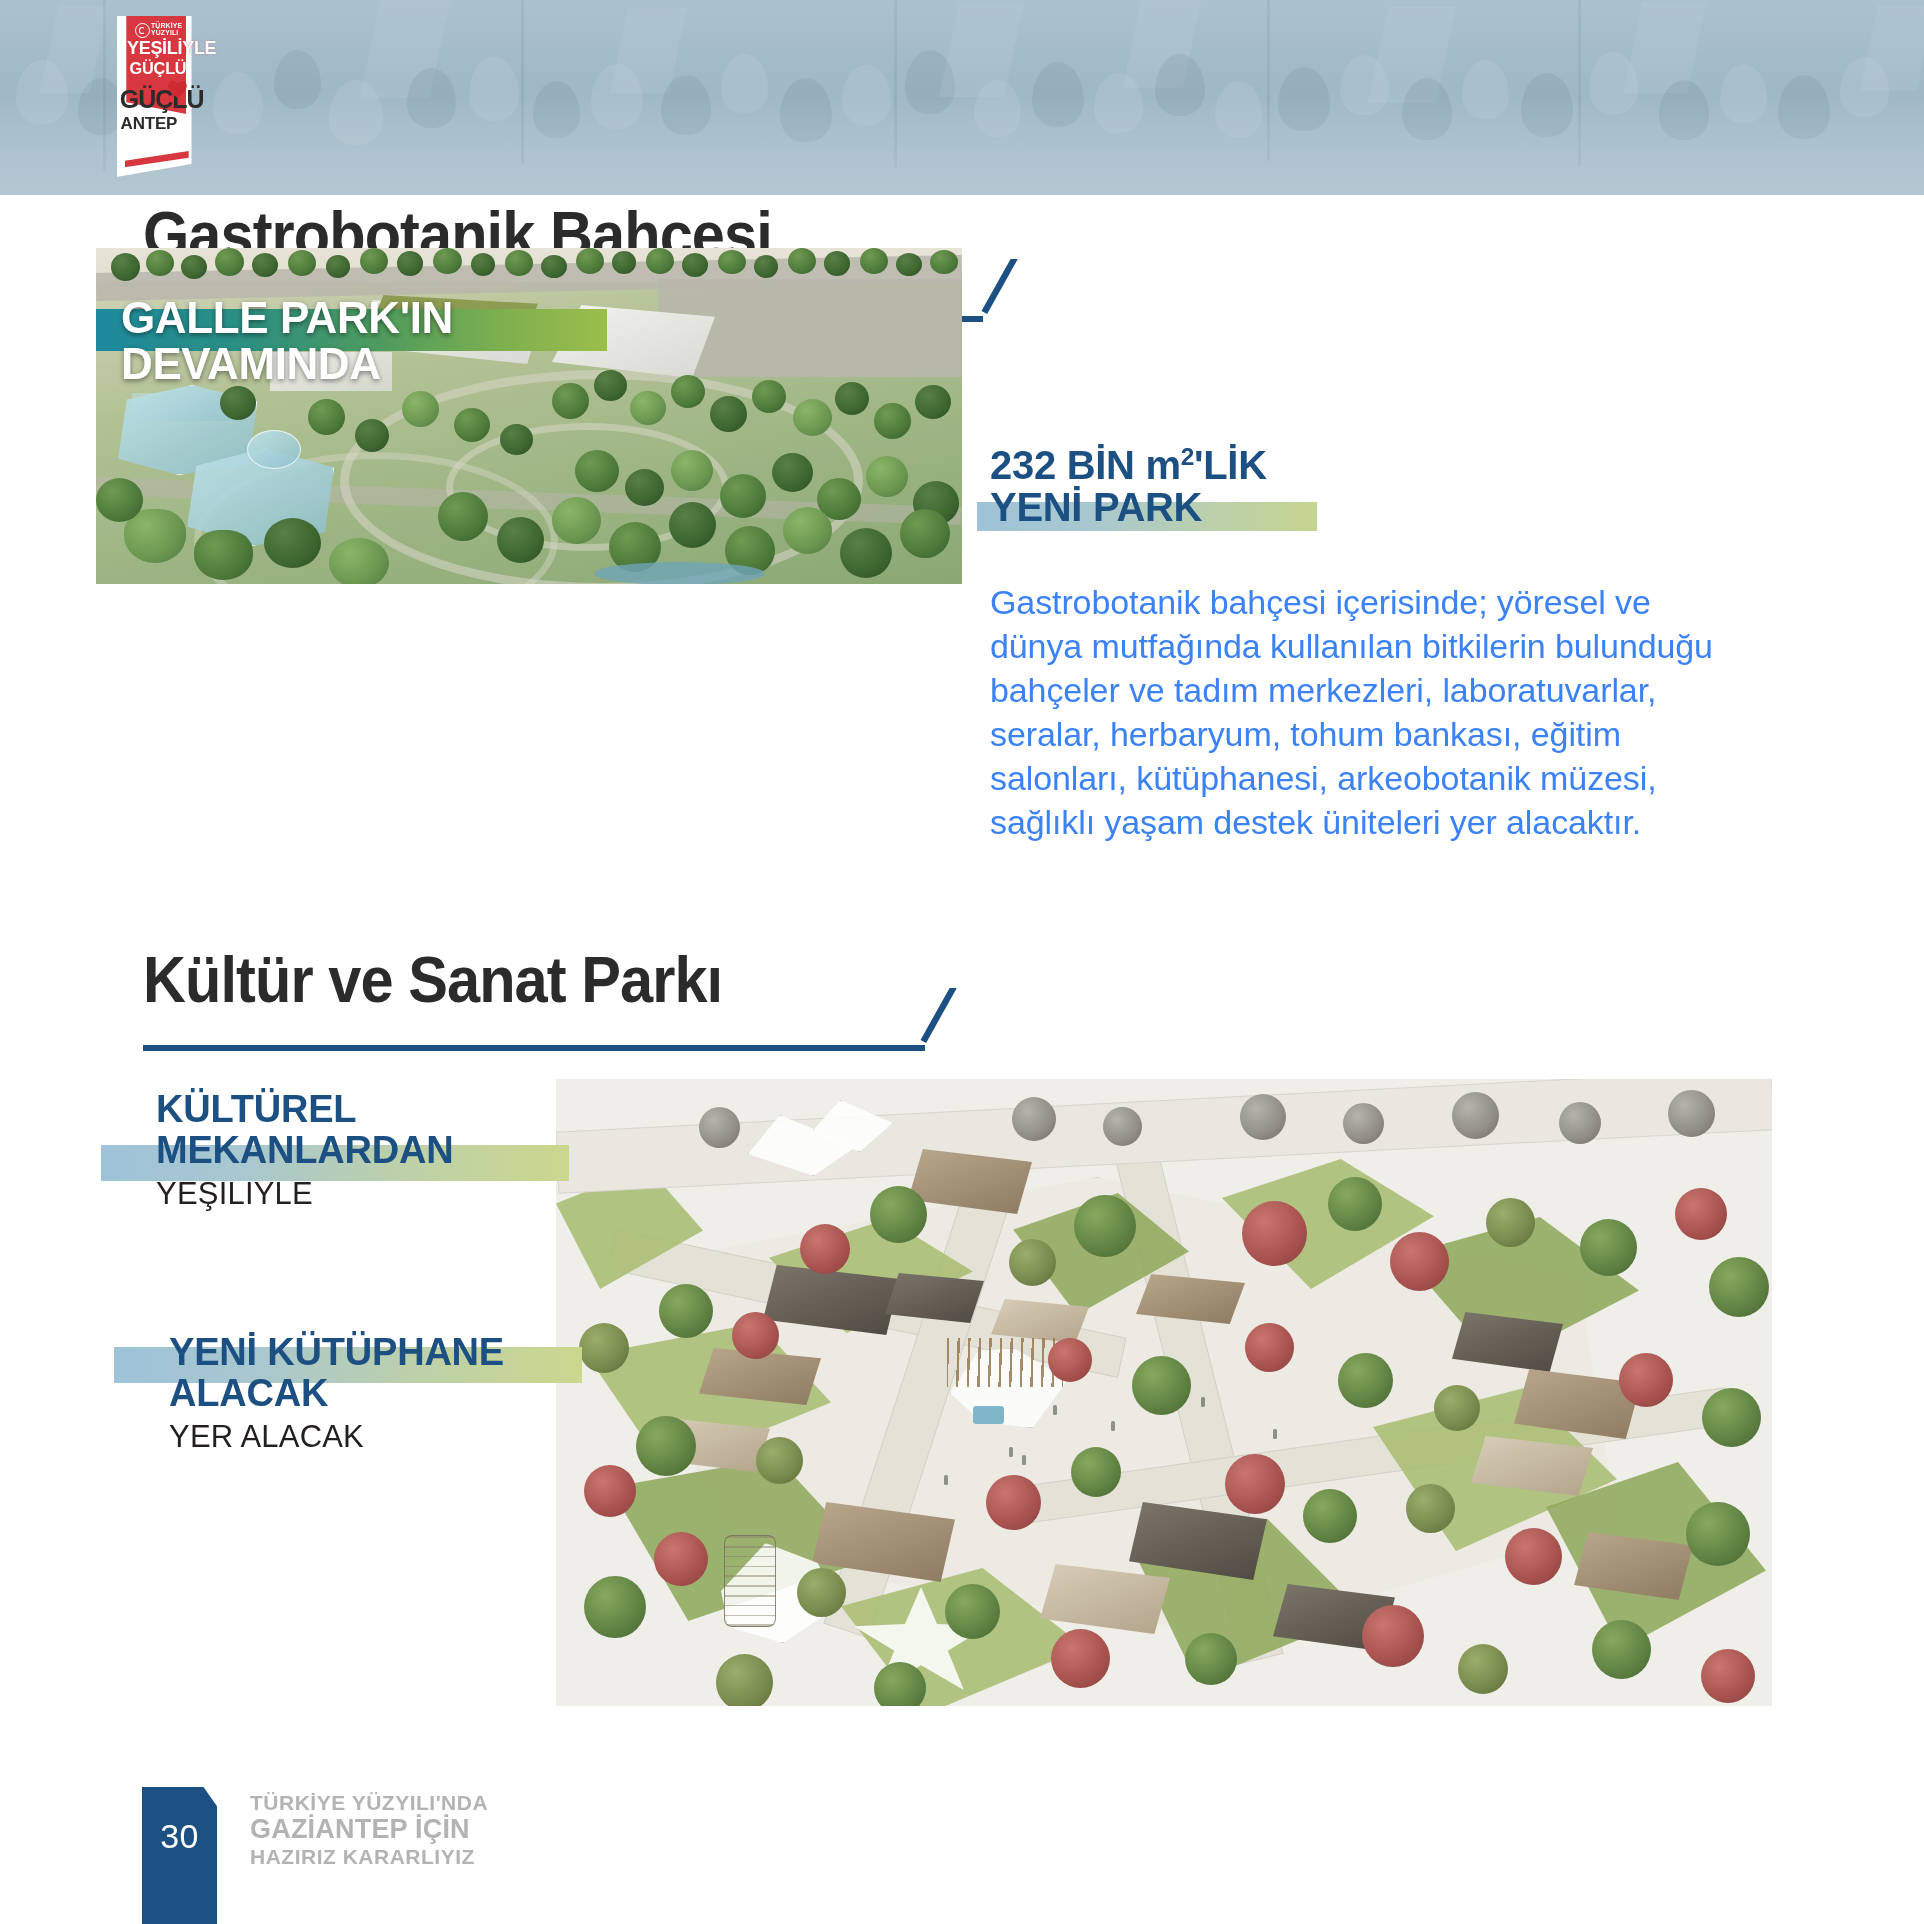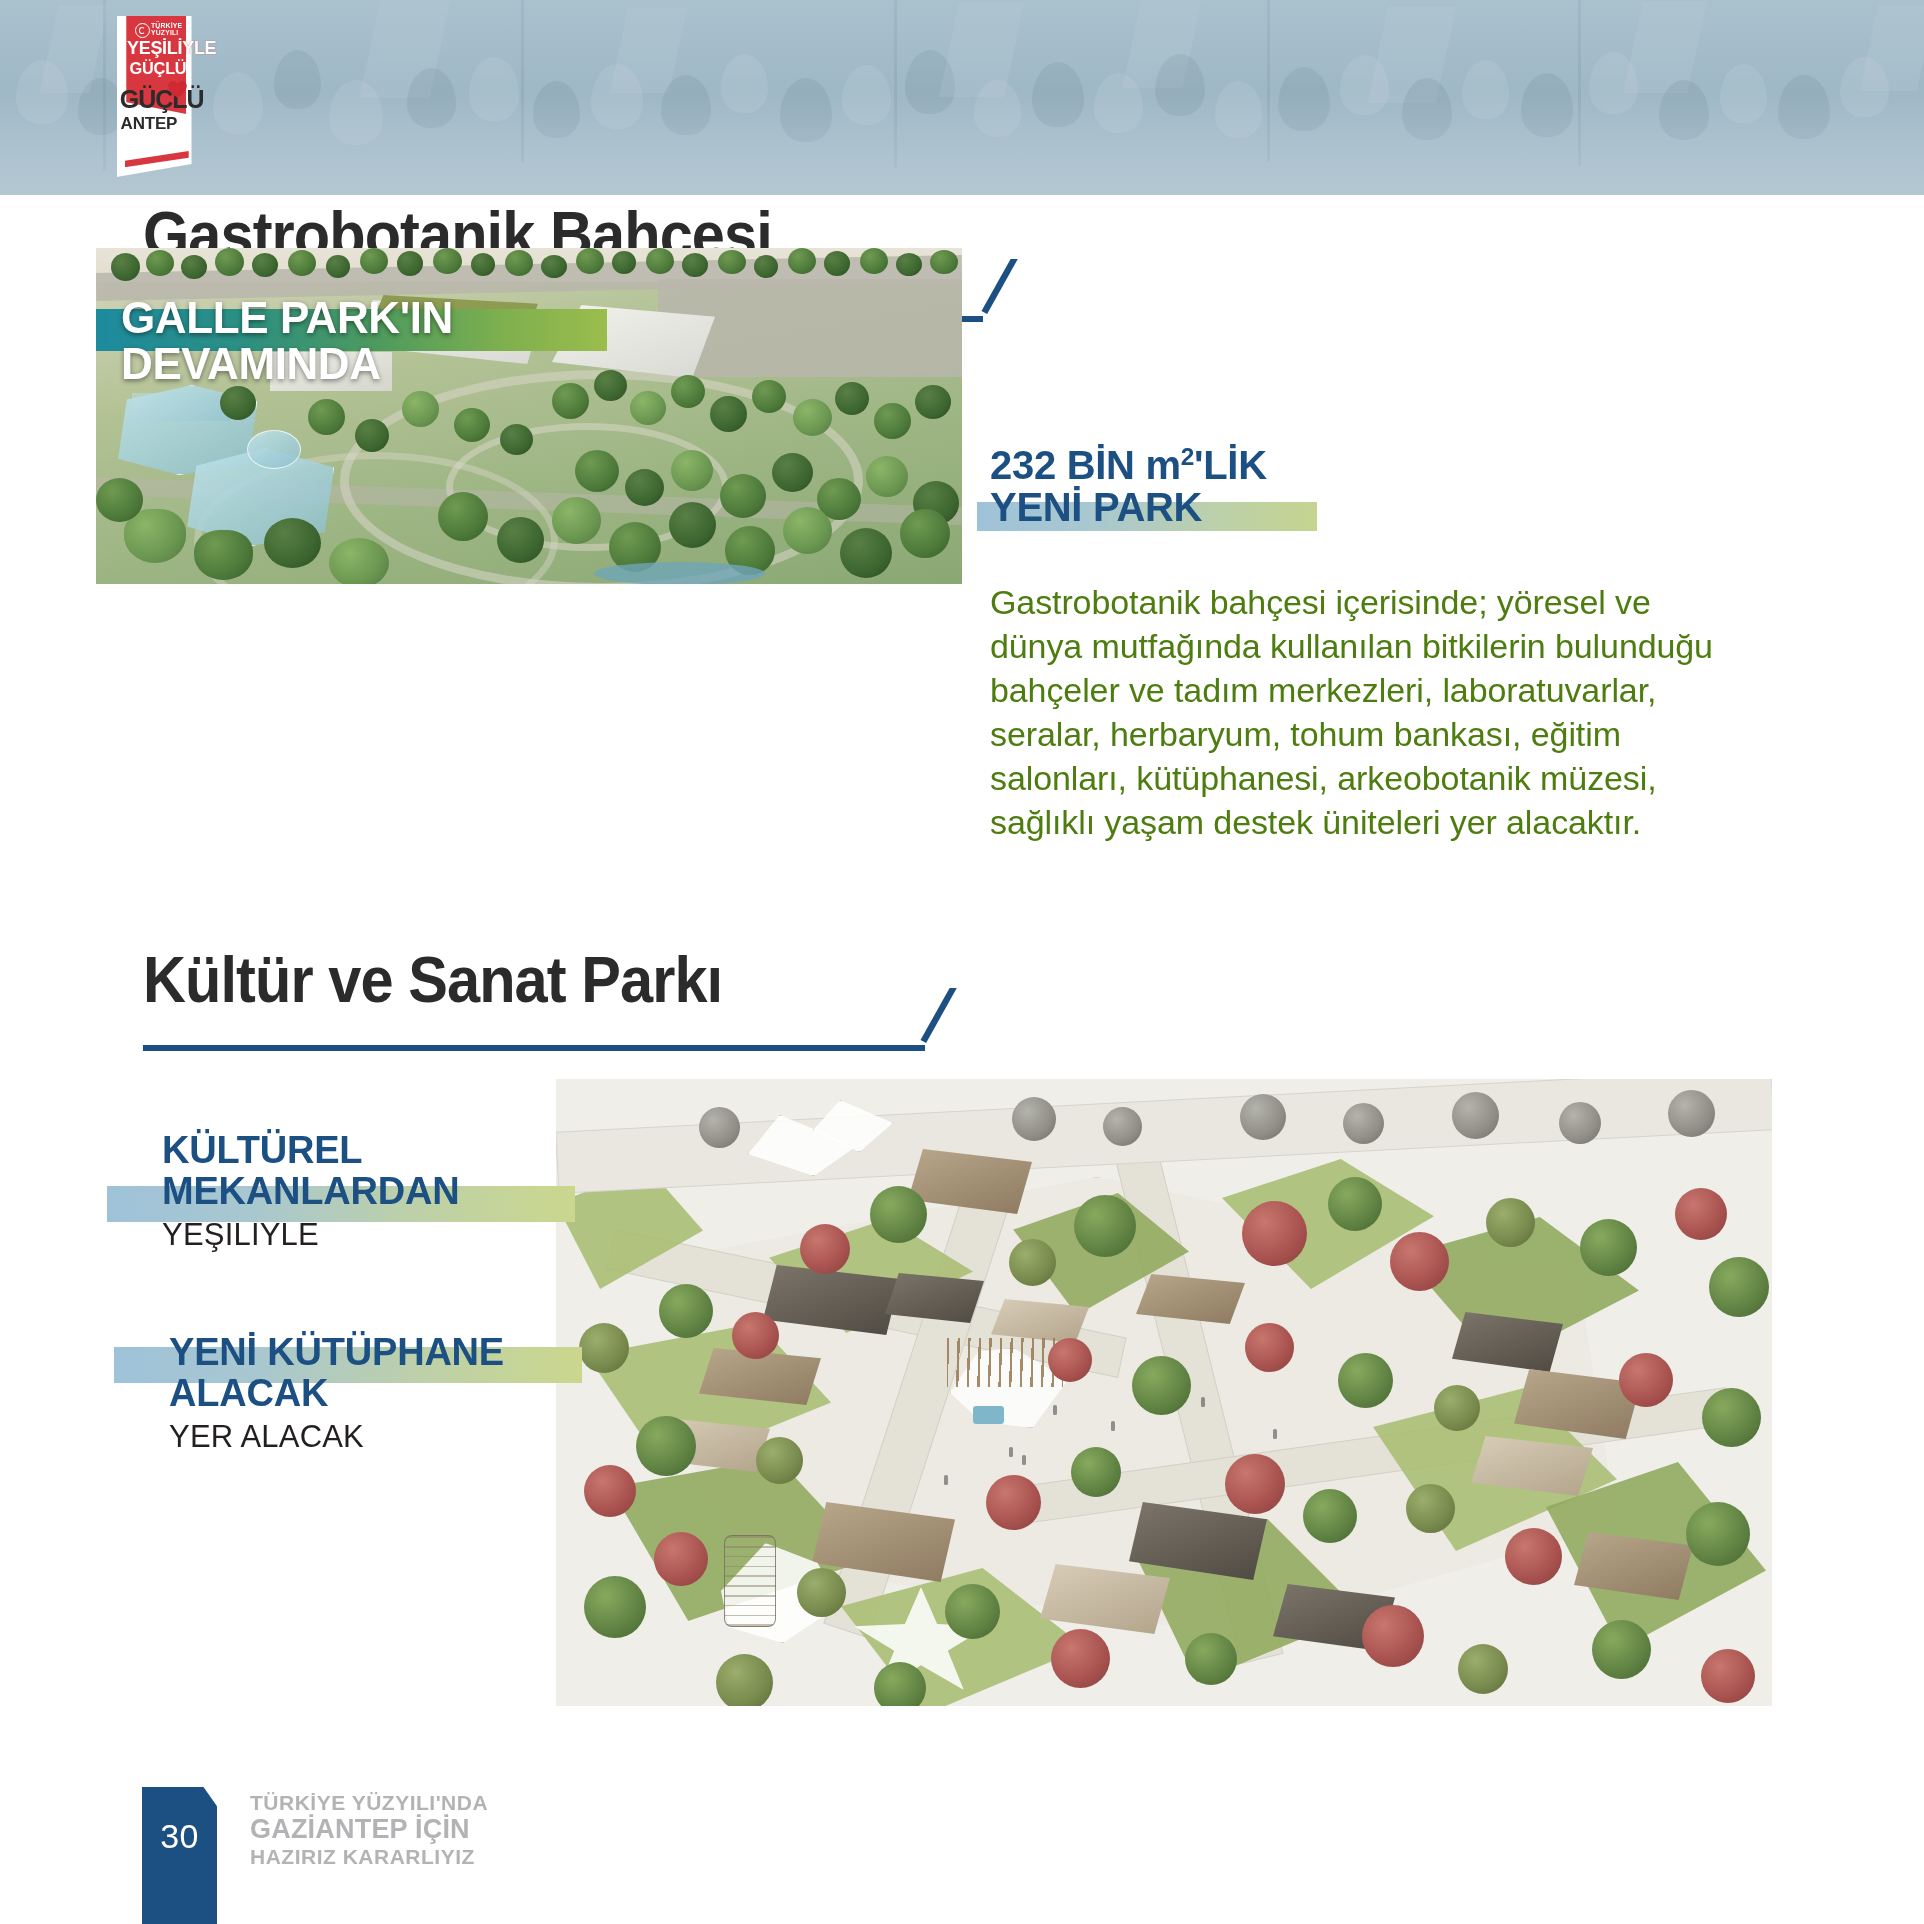--- a/index.html
+++ b/index.html
@@ -307,21 +307,21 @@
   }
   .kpi-sup {
     font-size: 24.4px;
     vertical-align: super;
     line-height: 0;
   }
   .body-par {
     position: absolute;
     left: 990px; top: 580px;
     width: 757px;
-    color: #4d7c0f;
+    color: #3b82f6;
     font-family: "Liberation Sans Narrow", "Liberation Sans", sans-serif;
     font-size: 34px;
     line-height: 44px;
     letter-spacing: -0.1px;
   }
 
   
   .lbl-block { position: absolute; }
   .lbl-big {
     color: #1c4f82;
@@ -744,21 +744,21 @@
 
   <div class="r2-person" style="left:453px;top:368px;"></div>
   <div class="r2-person" style="left:466px;top:376px;"></div>
   <div class="r2-person" style="left:555px;top:342px;"></div>
   <div class="r2-person" style="left:388px;top:396px;"></div>
   <div class="r2-person" style="left:497px;top:326px;"></div>
   <div class="r2-person" style="left:645px;top:318px;"></div>
   <div class="r2-person" style="left:717px;top:350px;"></div>
 </div>
 
-<div class="lbl-block" style="left:162px; top:1089px; width:383px;margin-top:41px;">
+<div class="lbl-block" style="left:156px; top:1089px; width:383px;">
   <div class="lbl-big">KÜLTÜREL</div>
   <div class="lbl-row">
     <div class="lbl-hl" style="top:14.7px; width:468px;"></div>
     <div class="lbl-big">MEKANLARDAN</div>
   </div>
   <div class="lbl-sub">YEŞİLİYLE</div>
 </div>
 
 <div class="lbl-block" style="left:169px; top:1293px; width:383px;margin-top:39px;">
   <div class="lbl-row">

